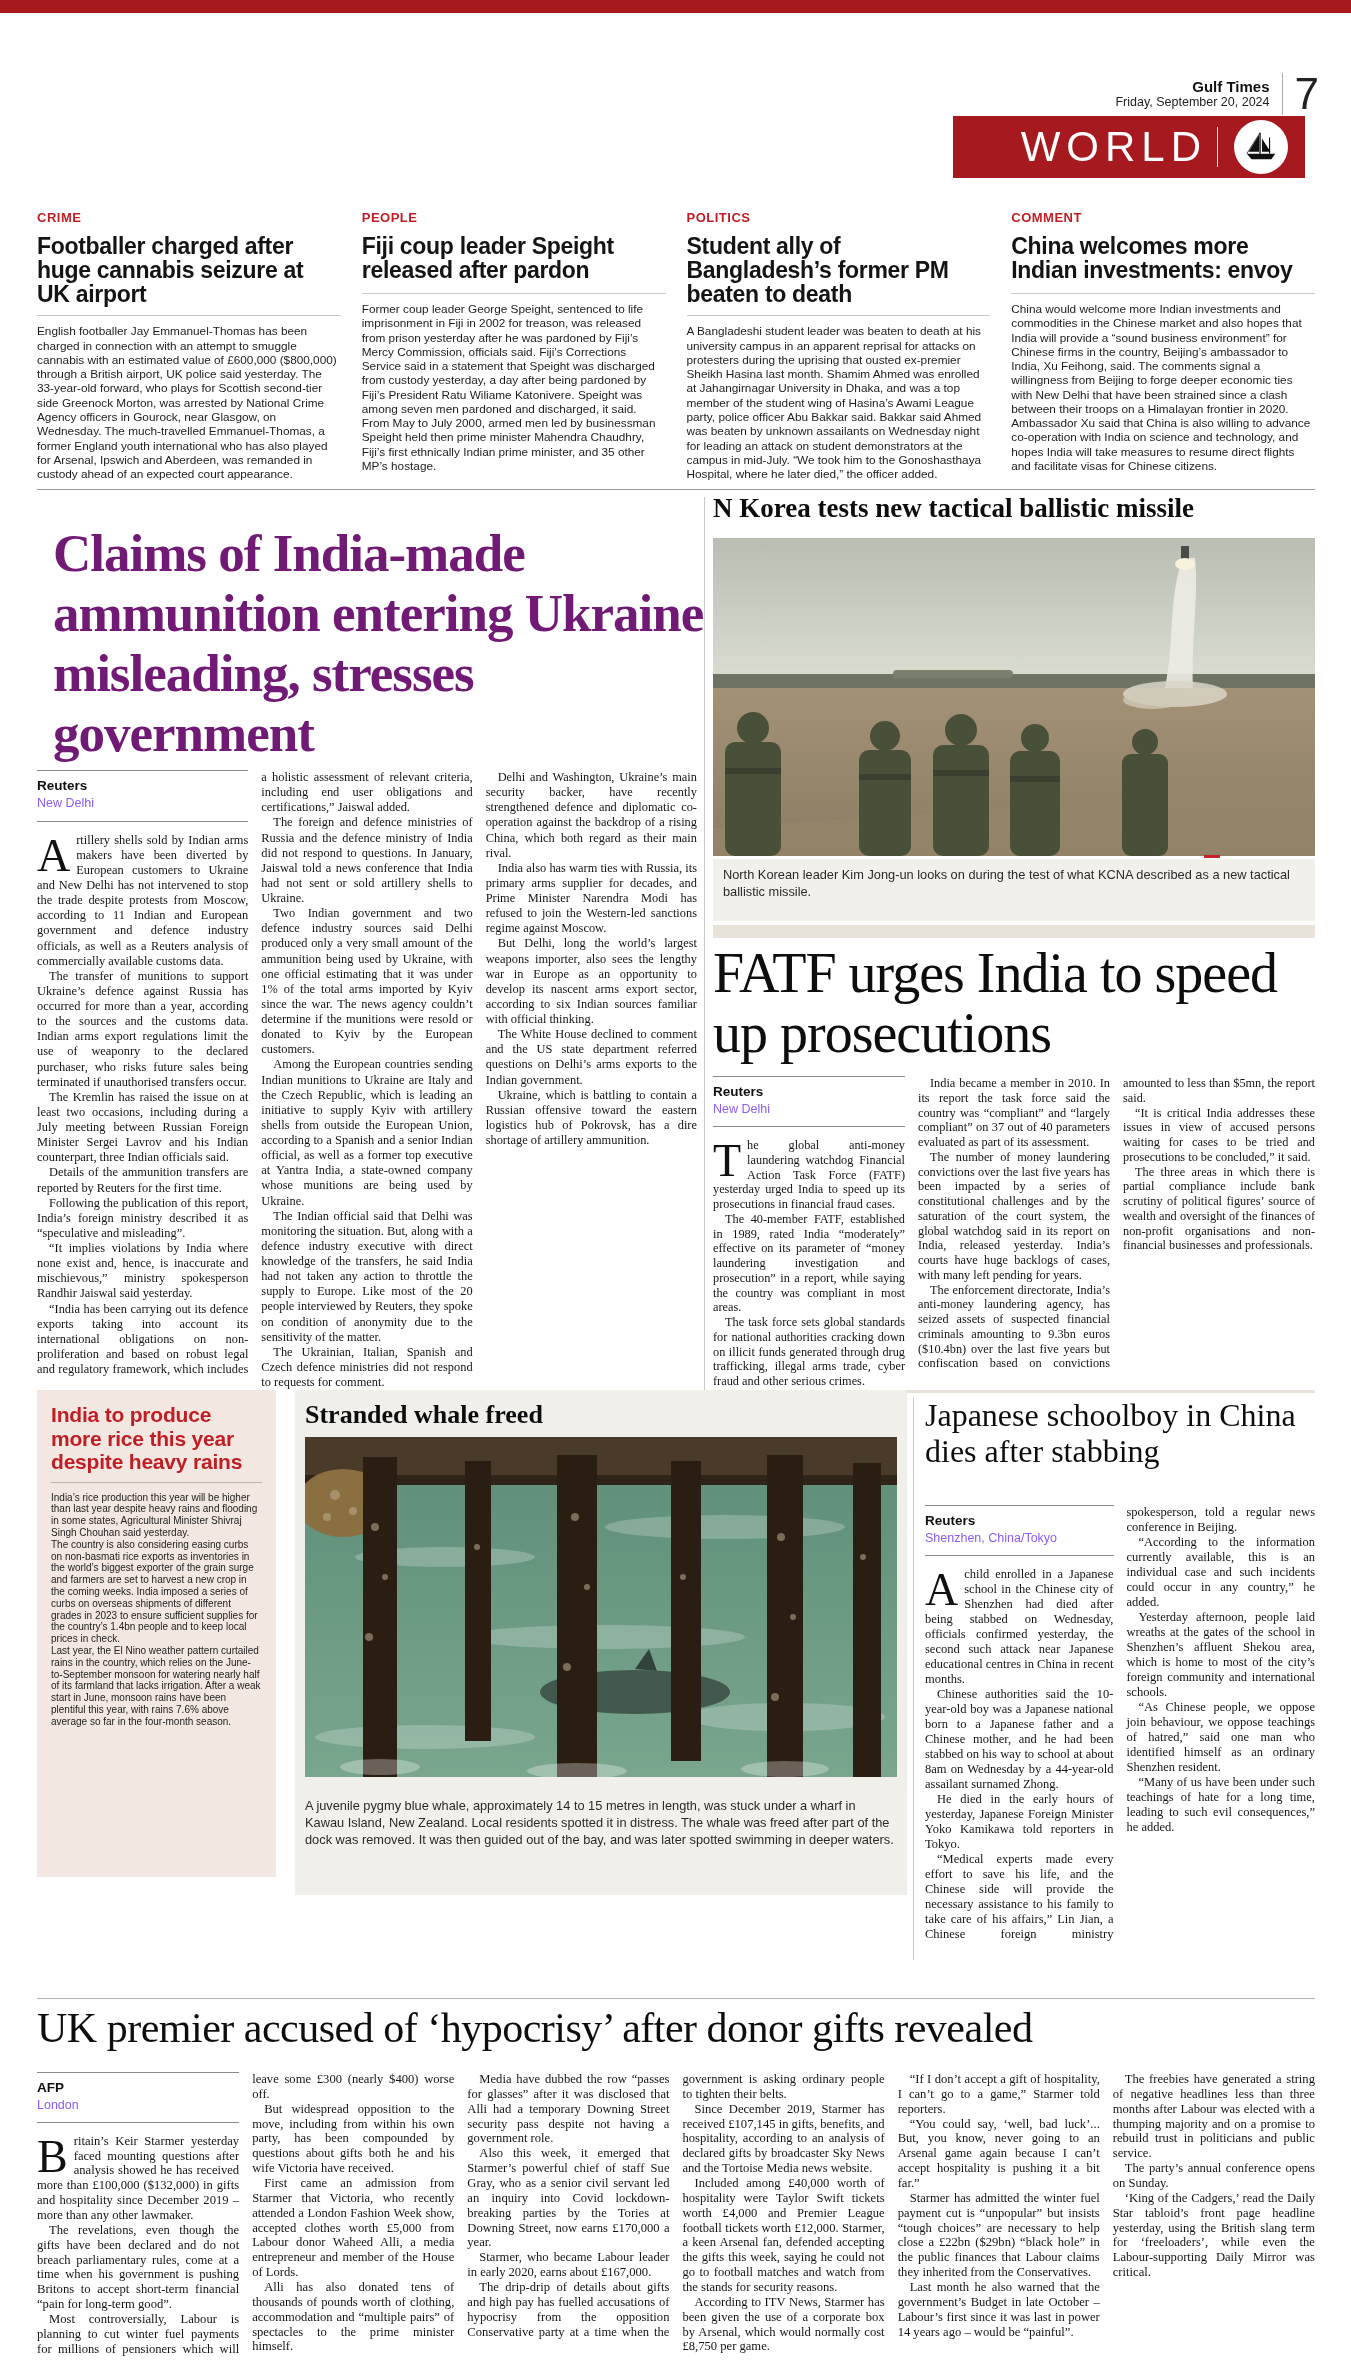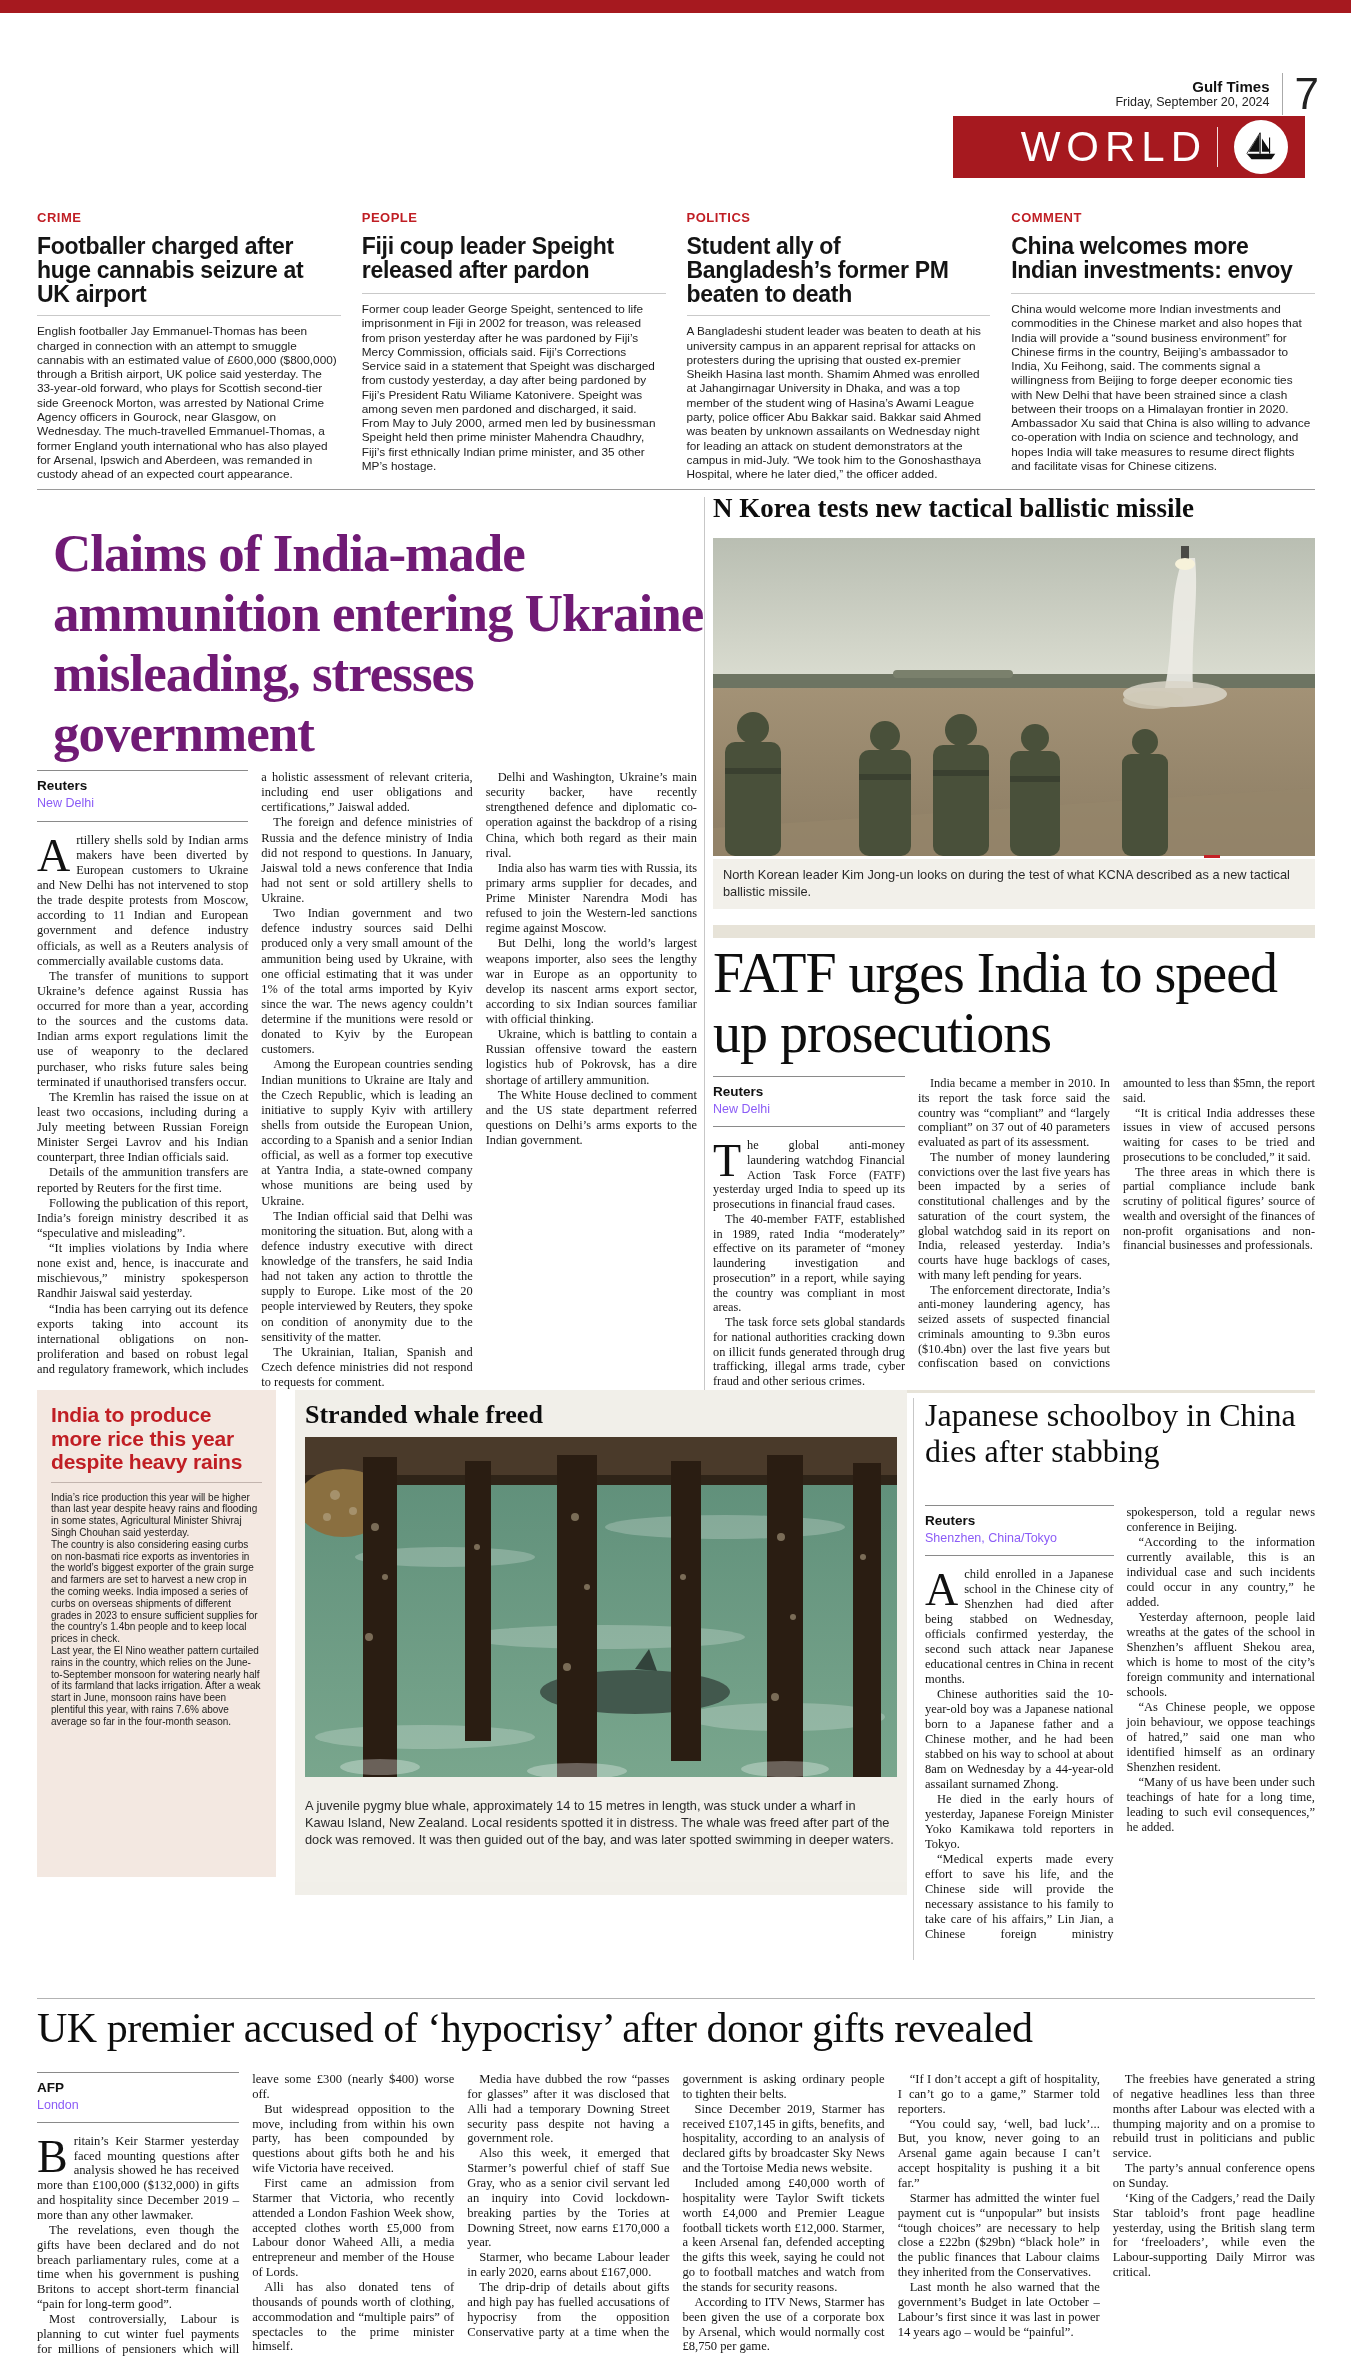--- a/index.html
+++ b/index.html
@@ -45,21 +45,21 @@
   .byline .place{font-size:12.5px;color:#8b5cf6;margin-top:2px;}
 
   .lead-body{left:37px;top:770px;width:660px;height:622px;column-count:3;font-size:12.4px;line-height:1.22;}
   .vrule{position:absolute;width:1px;background:#c7c7c7;}
 
   .missile-h{position:absolute;left:713px;top:494px;width:602px;margin:0;font-weight:bold;font-size:27px;line-height:1.1;color:#0d0d0d;}
   .missile-photo{position:absolute;left:713px;top:538px;width:602px;height:318px;display:block;}
   .credit-mark{position:absolute;left:1204px;top:855px;width:16px;height:3px;background:#c42026;}
   .photo-caption{position:absolute;background:#f2f0ea;box-sizing:border-box;color:#2a2a2a;
                  font-size:12.8px;line-height:1.32;padding:8px 10px;}
-  .missile-cap{left:713px;top:859px;width:602px;height:50px;}
+  .missile-cap{left:713px;top:859px;width:602px;height:62px;}
   .beige-bar{position:absolute;background:#e7e3d8;}
 
   .fatf-h{position:absolute;left:713px;top:944px;width:604px;margin:0;font-weight:400;font-size:56px;line-height:1.07;
           letter-spacing:-1px;color:#0d0d0d;}
   .fatf-body{left:713px;top:1076px;width:602px;height:316px;column-count:3;font-size:12.3px;line-height:1.2;}
 
   
   .rice-box{position:absolute;left:37px;top:1390px;width:239px;height:487px;background:#f3e8e1;
             box-sizing:border-box;padding:13px 14px;overflow:hidden;}
   .rice-h{color:#c01e24;font-weight:bold;font-size:21px;line-height:1.12;letter-spacing:-.2px;margin:0 0 8px 0;}
@@ -155,22 +155,22 @@
         <p>“It implies violations by India where none exist and, hence, is inaccurate and mischievous,” ministry spokesperson Randhir Jaiswal said yesterday.</p>
         <p>“India has been carrying out its defence exports taking into account its international obligations on non-proliferation and based on robust legal and regulatory framework, which includes a holistic assessment of relevant criteria, including end user obligations and certifications,” Jaiswal added.</p>
         <p>The foreign and defence ministries of Russia and the defence ministry of India did not respond to questions. In January, Jaiswal told a news conference that India had not sent or sold artillery shells to Ukraine.</p>
         <p>Two Indian government and two defence industry sources said Delhi produced only a very small amount of the ammunition being used by Ukraine, with one official estimating that it was under 1% of the total arms imported by Kyiv since the war. The news agency couldn’t determine if the munitions were resold or donated to Kyiv by the European customers.</p>
         <p>Among the European countries sending Indian munitions to Ukraine are Italy and the Czech Republic, which is leading an initiative to supply Kyiv with artillery shells from outside the European Union, according to a Spanish and a senior Indian official, as well as a former top executive at Yantra India, a state-owned company whose munitions are being used by Ukraine.</p>
         <p>The Indian official said that Delhi was monitoring the situation. But, along with a defence industry executive with direct knowledge of the transfers, he said India had not taken any action to throttle the supply to Europe. Like most of the 20 people interviewed by Reuters, they spoke on condition of anonymity due to the sensitivity of the matter.</p>
         <p>The Ukrainian, Italian, Spanish and Czech defence ministries did not respond to requests for comment.</p>
         <p>Delhi and Washington, Ukraine’s main security backer, have recently strengthened defence and diplomatic co-operation against the backdrop of a rising China, which both regard as their main rival.</p>
         <p>India also has warm ties with Russia, its primary arms supplier for decades, and Prime Minister Narendra Modi has refused to join the Western-led sanctions regime against Moscow.</p>
         <p>But Delhi, long the world’s largest weapons importer, also sees the lengthy war in Europe as an opportunity to develop its nascent arms export sector, according to six Indian sources familiar with official thinking.</p>
+        <p>The White House declined to comment and the US state department referred questions on Delhi’s arms exports to the Indian government.</p>
         <p>Ukraine, which is battling to contain a Russian offensive toward the eastern logistics hub of Pokrovsk, has a dire shortage of artillery ammunition.</p>
-        <p>The White House declined to comment and the US state department referred questions on Delhi’s arms exports to the Indian government.</p>
       </div>
   </div>
   <div class="vrule" style="left:704px;top:497px;height:895px;"></div>
 
   <h2 class="missile-h serif">N Korea tests new tactical ballistic missile</h2>
   <svg class="missile-photo" viewBox="0 0 602 318" preserveAspectRatio="none">
     <defs>
       <linearGradient id="sky" x1="0" y1="0" x2="0" y2="1">
         <stop offset="0" stop-color="#b9beb2"></stop>
           <stop offset="1" stop-color="#dcded2"></stop>

